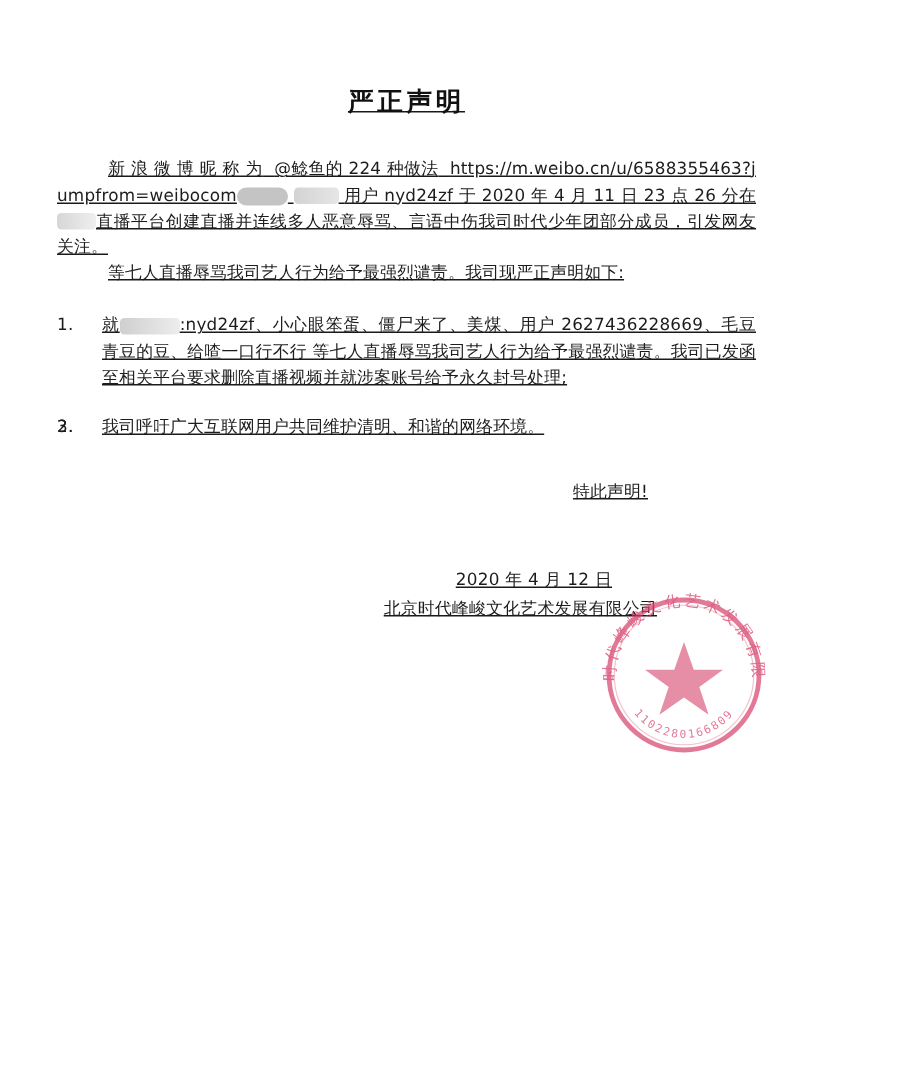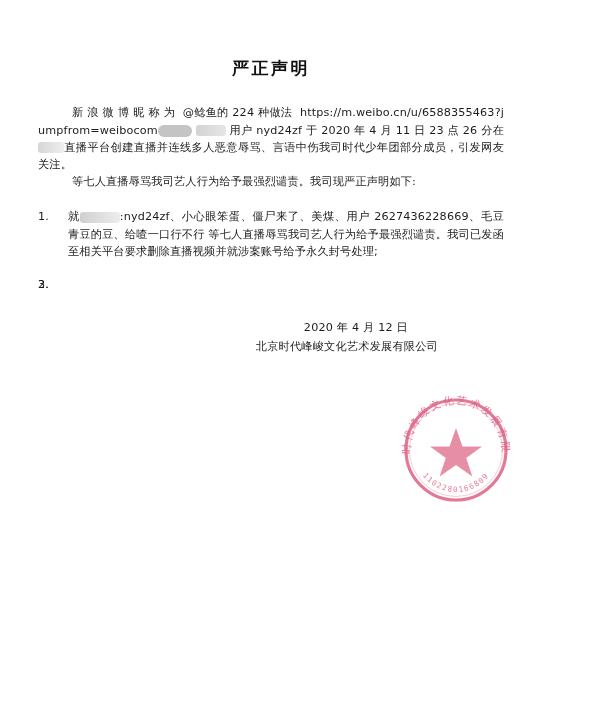--- a/index.html
+++ b/index.html
@@ -16,20 +16,21 @@
     color: #1a1a1a;
     position: relative;
   }
 
   .page {
     position: relative;
     width: 542px;
     height: 723px;
     background: #ffffff;
     box-sizing: border-box;
+    text-decoration: underline;
   }
 
   
   .doc-title {
     text-align: center;
     font-size: 17px;
     font-weight: bold;
     letter-spacing: 2.5px;
     color: #111111;
     margin: 0;
@@ -146,25 +147,28 @@
 
   <div class="list-wrap">
     <ol class="num-list">
       <li class="num-item">
         <span class="marker">1.</span><span>就</span><span class="redact blob-d"></span><span>:nyd24zf、小心眼笨蛋、僵尸来了、美煤、用户 2627436228669、毛豆青豆的豆、给喳一口行不行 等七人直播辱骂我司艺人行为给予最强烈谴责。我司已发函至相关平台要求删除直播视频并就涉案账号给予永久封号处理;</span>
       </li>
       <li class="num-item">
         <span class="marker">2.</span>
       </li>
       <li class="num-item">
-        <span class="marker">3.</span>
+        <span class="marker">3.</span><span>我司呼吁广大互联网用户共同维护清明、和谐的网络环境。</span>
       </li>
     </ol>
   </div>
 
+  <div class="closing">
+    <span class="closing-inner">特此声明!</span>
+  </div>
 
   <div class="sign-block">
     <div class="sign-date">2020 年 4 月 12 日</div>
     <div class="sign-company">北京时代峰峻文化艺术发展有限公司</div>
   </div>
 
   <div class="seal">
     <svg viewBox="0 0 128 128" xmlns="http://www.w3.org/2000/svg">
       <defs>
         <path id="sealTopArc" d="M 18,64 A 46,46 0 0 1 110,64"></path>

